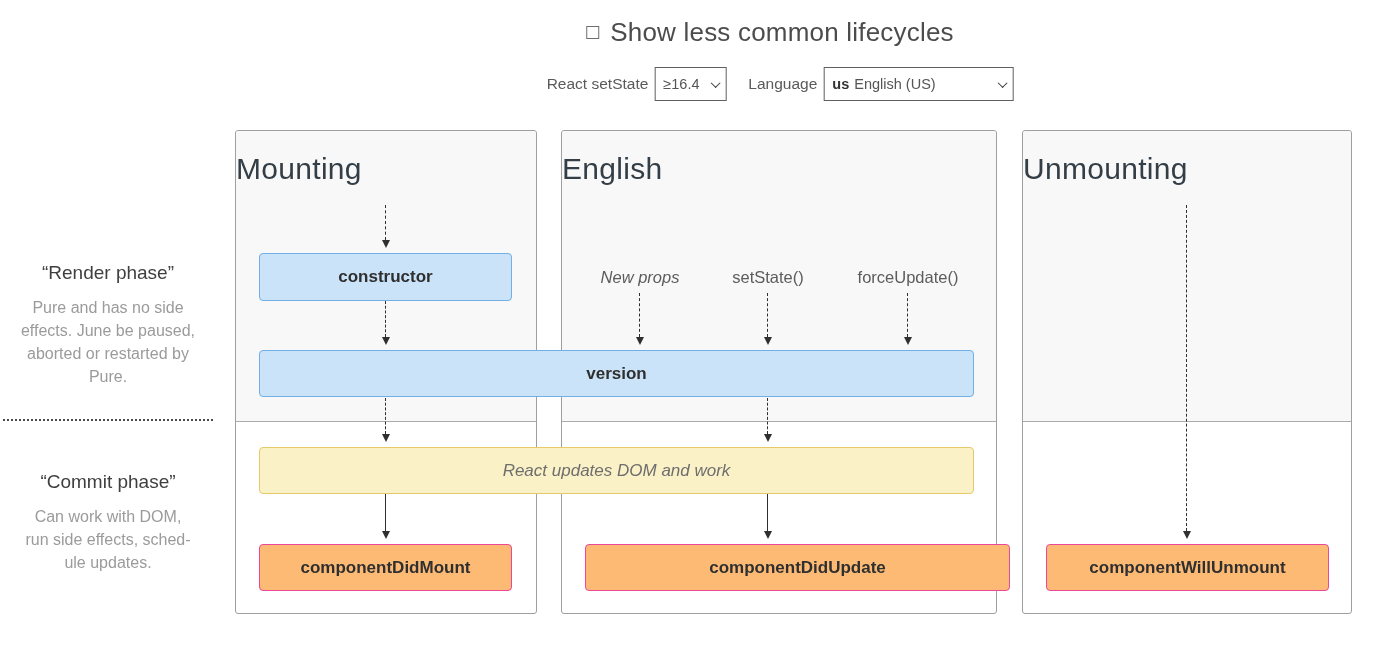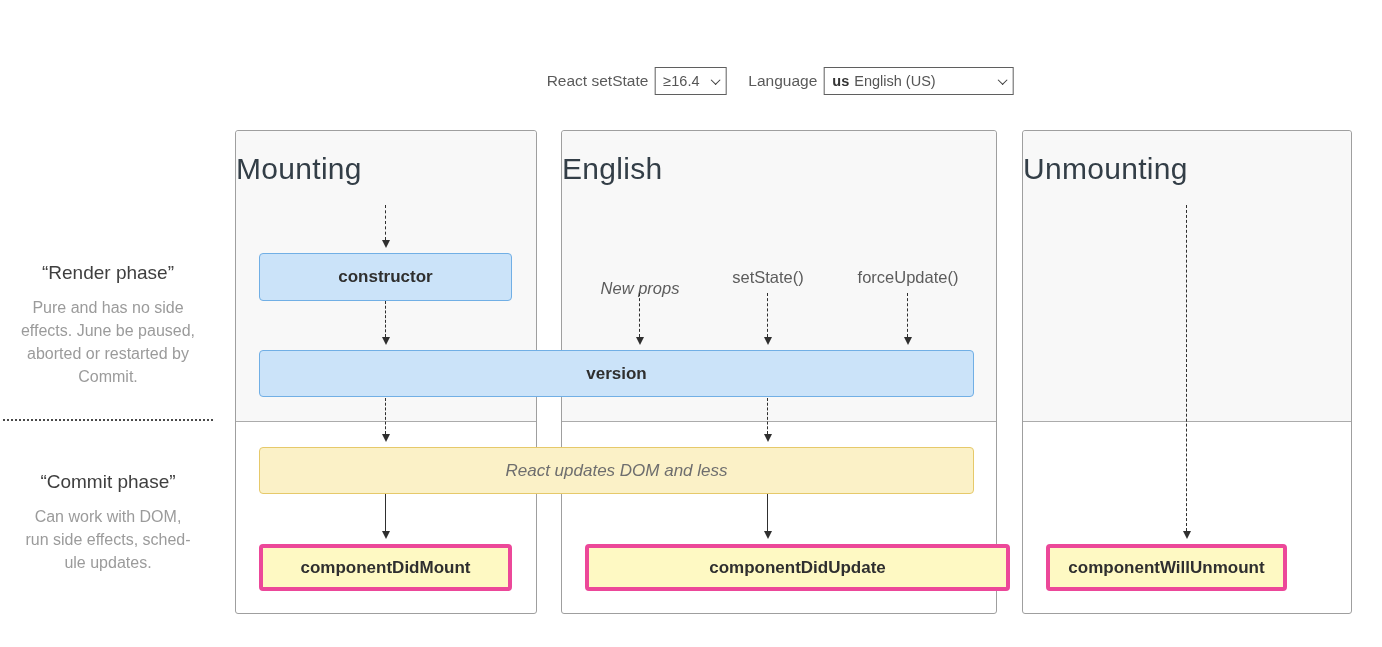--- a/index.html
+++ b/index.html
@@ -10,21 +10,21 @@
   
   .title-row { position:absolute; top:17px; left:770px; transform:translateX(-50%);
                display:flex; align-items:center; gap:11px; white-space:nowrap; }
   .checkbox { width:13px; height:13px; border:1px solid #6e6e6e; background:#fff; display:inline-block; cursor:pointer; }
   .title-text { font-size:26px; color:#4c4c4c; letter-spacing:0.2px; cursor:pointer; }
 
   .controls-row { position:absolute; top:67px; left:780px; transform:translateX(-50%);
                   display:flex; align-items:center; white-space:nowrap; }
   .ctl-label { font-size:15.5px; color:#5a5a5a; margin-right:6px; }
   .ctl-label.lang { margin-left:22px; }
-  .select { height:28px; border:1.5px solid #5f5f5f; background:#fff; display:flex;
+  .select { height:34px; border:1.5px solid #5f5f5f; background:#fff; display:flex;
             align-items:center; padding:0 8px; cursor:pointer; }
   .select.react { width:72px; justify-content:space-between; }
   .select.lang  { width:190px; justify-content:space-between; }
   .select .val { font-size:14.5px; color:#555; }
   .select .flag { font-weight:bold; color:#333; margin-right:5px; }
   .chevron { width:7px; height:7px; border-right:1.8px solid #3c3c3c; border-bottom:1.8px solid #3c3c3c;
              transform:rotate(45deg) translateY(-2px); margin-left:6px; flex:none; }
 
   
   .left-panel { position:absolute; left:0; top:0; width:216px; height:647px; }
@@ -32,62 +32,66 @@
   .phase-desc  { position:absolute; left:0; width:100%; text-align:center; font-size:16px; color:#9b9b9b; line-height:23px; }
   .phase-divider { position:absolute; top:419px; left:3px; width:210px; border-top:2px dotted #4a4a4a; }
 
   
   .column { position:absolute; top:130px; height:484px; border:1px solid #9f9f9f; border-radius:3px; background:#fff; }
   .col-top { height:291px; background:#f8f8f8; border-bottom:1px solid #ababab; border-radius:3px 3px 0 0; }
   .col-title { text-align:left; padding-top:21px; font-size:30px; color:#333e47; letter-spacing:0.3px; }
 
   
   .trigger { position:absolute; top:268px; transform:translateX(-50%); font-size:16.5px; color:#5c5c5c; white-space:nowrap; }
-  .trigger.italic { font-style:italic;margin-top:11px; }
+  .trigger.italic { font-style:italic; }
 
   
   .arrow { position:absolute; width:0; border-left:1.5px dashed #2f2f2f; }
   .arrow.solid { border-left-style:solid; }
   .arrow::after { content:''; position:absolute; left:-3.9px; bottom:-8px; width:0; height:0;
                   border-left:4.5px solid transparent; border-right:4.5px solid transparent;
                   border-top:8px solid #2f2f2f; }
 
   
   .node { position:absolute; display:flex; align-items:center; justify-content:center;
           border-radius:4px; font-size:17px; font-weight:bold; color:#2f2f2f; z-index:3; }
   .node.blue   { background:#cbe3f9; border:1px solid #71afe5; cursor:pointer; }
   .node.yellow { background:#fbf1c7; border:1px solid #e6c96a; font-weight:normal; font-style:italic; color:#6e6e6e; }
-  .node.green  { background:#fef9c3; border:4px solid #ec4899; cursor:pointer;text-align:right; }
+  .node.green  { background:#fdba74; border:1px solid #ec4899; cursor:pointer;text-align:right; }
 </style>
 </head>
 <body>
 
 <div id="canvas">
 
+  <div class="title-row">
+    <span class="checkbox"></span>
+    <span class="title-text">Show less common lifecycles</span>
+  </div>
 
   <div class="controls-row">
     <span class="ctl-label">React setState</span>
     <span class="select react">
       <span class="val">≥16.4</span>
       <span class="chevron"></span>
     </span>
     <span class="ctl-label lang">Language</span>
     <span class="select lang">
       <span class="val"><span class="flag">us</span><span>English (US)</span></span>
       <span class="chevron"></span>
     </span>
   </div>
 
   <div class="left-panel">
     <div class="phase-title" style="top:262px;">“Render phase”</div>
     <div class="phase-desc" style="top:296px;">
       <div>Pure and has no side</div>
       <div>effects. June be paused,</div>
       <div>aborted or restarted by</div>
-      <div>Commit.</div>
+      <div>Pure.</div>
     </div>
     <div class="phase-divider"></div>
     <div class="phase-title" style="top:471px;">“Commit phase”</div>
     <div class="phase-desc" style="top:505px;">
       <div>Can work with DOM,</div>
       <div>run side effects, sched-</div>
       <div>ule updates.</div>
     </div>
   </div>
 
@@ -119,18 +123,18 @@
   <div class="arrow" style="left:639px; top:293px; height:44px;"></div>
   <div class="arrow" style="left:767px; top:293px; height:44px;"></div>
   <div class="arrow" style="left:907px; top:293px; height:44px;"></div>
   <div class="arrow" style="left:767px; top:398px; height:36px;"></div>
   <div class="arrow solid" style="left:767px; top:494px; height:37px;"></div>
 
   <div class="arrow" style="left:1186px; top:205px; height:326px;"></div>
 
   <div class="node blue" style="left:259px; top:253px; width:253px; height:48px;">constructor</div>
   <div class="node blue" style="left:259px; top:350px; width:715px; height:47px;">version</div>
-  <div class="node yellow" style="left:259px; top:447px; width:715px; height:47px;">React updates DOM and less</div>
+  <div class="node yellow" style="left:259px; top:447px; width:715px; height:47px;">React updates DOM and work</div>
   <div class="node green" style="left:259px; top:544px; width:253px; height:47px;">componentDidMount</div>
   <div class="node green" style="left:585px; top:544px; width:425px; height:47px;">componentDidUpdate</div>
-  <div class="node green" style="left:1046px; top:544px; width:241px; height:47px;">componentWillUnmount</div>
+  <div class="node green" style="left:1046px; top:544px; width:283px; height:47px;">componentWillUnmount</div>
 
 </div>
 
 </body></html>

